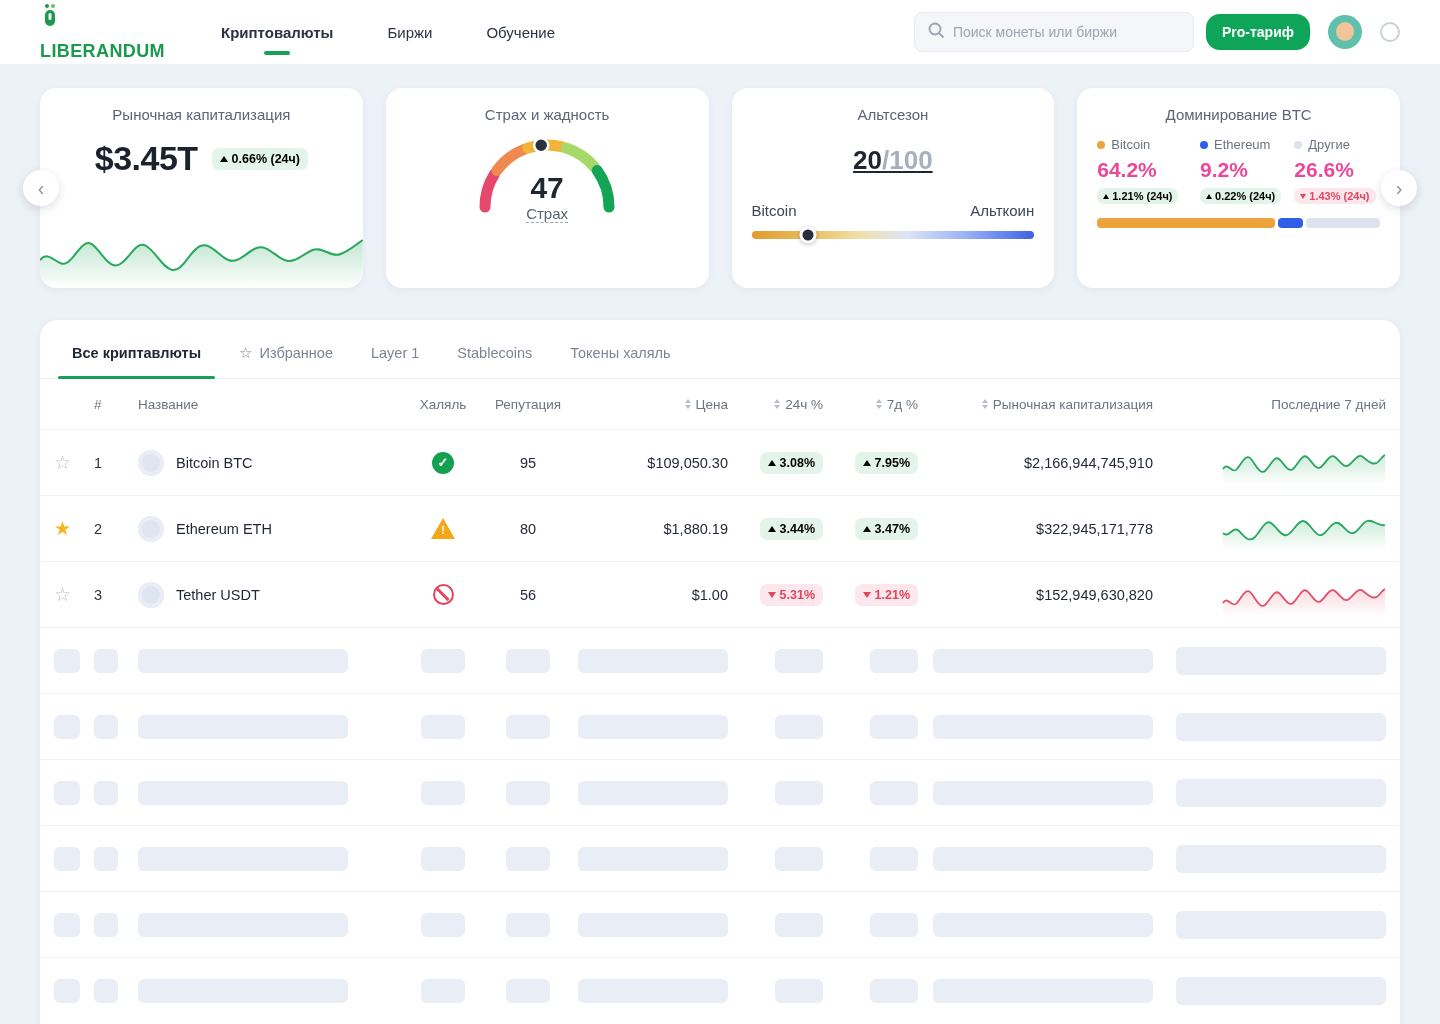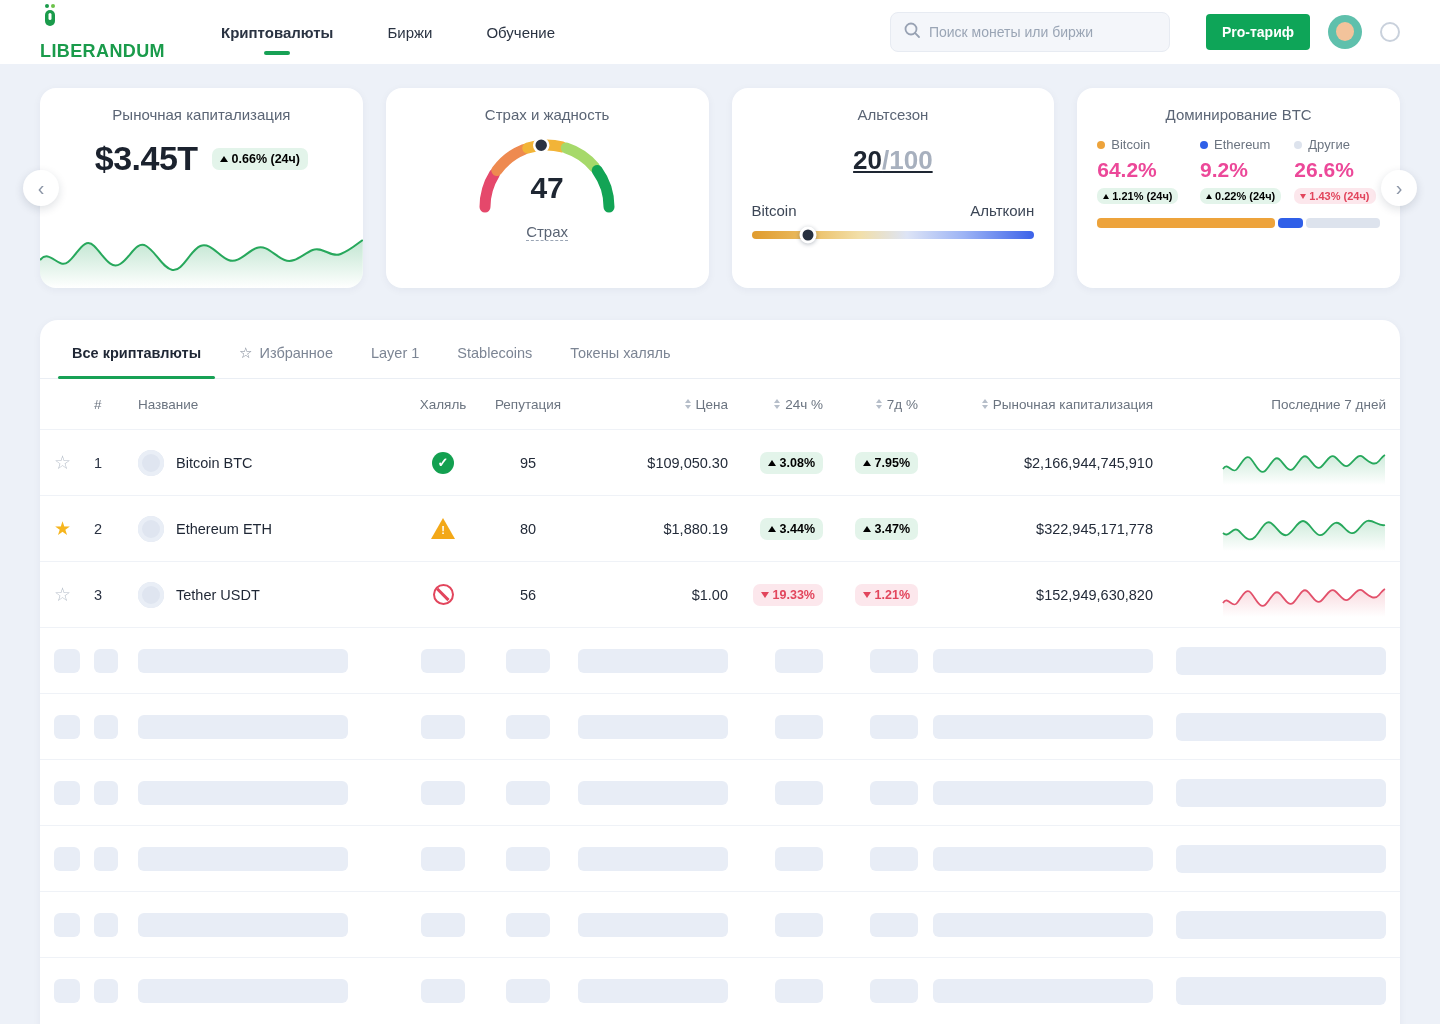--- a/index.html
+++ b/index.html
@@ -10,21 +10,21 @@
   .topbar { height:64px; background:#fff; display:flex; align-items:center; padding:0 40px; }
   .logo { display:flex; align-items:flex-start; gap:8px; cursor:pointer;flex-direction:column; }
   .logo-text { font-size:18px; font-weight:800; letter-spacing:.4px; color:#1A9B4B; }
   .main-nav { display:flex; gap:54px; margin-left:56px; }
   .nav-item { position:relative; font-size:15px; color:#2A3342; text-decoration:none; cursor:pointer; padding:6px 0; }
   .nav-item.active { font-weight:600; }
   .nav-item.active::after { content:""; position:absolute; left:50%; transform:translateX(-50%); bottom:-8px; width:26px; height:4px; border-radius:3px; background:#17A155; }
   .search-box { margin-left:auto; width:280px; height:40px; background:#F4F6FA; border:1px solid #E7EBF2; border-radius:8px; display:flex; align-items:center; gap:8px; padding:0 12px; }
   .search-box input { border:none; background:transparent; outline:none; flex:1; font-size:14px; color:#2A3342; font-family:inherit; }
   .search-box input::placeholder { color:#9AA5B5; }
-  .pro-btn { margin-left:36px; background:#0EA558; color:#fff; border:none; border-radius:4px; padding:10px 16px; font-size:14px; font-weight:700; font-family:inherit; cursor:pointer; }
+  .pro-btn { margin-left:12px; background:#0EA558; color:#fff; border:none; border-radius:14px; padding:10px 16px; font-size:14px; font-weight:700; font-family:inherit; cursor:pointer; }
   .avatar { margin-left:18px; width:34px; height:34px; border-radius:50%; background:#5FC0AC; position:relative; overflow:hidden; cursor:pointer; }
   .avatar::after { content:""; position:absolute; left:8px; top:7px; width:18px; height:19px; border-radius:50%; background:#F3C39B; }
   .ring-btn { margin-left:18px; width:20px; height:20px; border-radius:50%; border:2px solid #C9D1DC; background:transparent; cursor:pointer; }
 
   
   .stats-row { position:relative; display:flex; gap:23px; padding:0 40px; margin-top:24px; }
   .card { flex:1; height:200px; background:#fff; border-radius:16px; box-shadow:0 2px 8px rgba(25,40,70,.05); position:relative; overflow:hidden; padding:18px 20px; text-align:center; }
   .card h3 { font-size:15px; font-weight:500; color:#5B6575; }
   .carousel-btn { position:absolute; top:50%; transform:translateY(-50%); width:36px; height:36px; border-radius:50%; background:#fff; border:none; box-shadow:0 3px 10px rgba(20,35,60,.14); color:#8A94A5; font-size:20px; line-height:1; cursor:pointer; z-index:5; font-family:inherit; }
   .carousel-btn.prev { left:23px; }
@@ -34,21 +34,21 @@
   .big-value { font-size:34px; font-weight:700; color:#1B222E; letter-spacing:-.5px; }
   .badge { display:inline-flex; align-items:center; gap:4px; padding:4px 8px; border-radius:7px; font-size:12.5px; font-weight:700; }
   .badge.up { background:#E3F4EA; color:#000000; }
   .badge.down { background:#FCE7EC; color:#E2455C; }
   .tri-up { width:0; height:0; border-left:4px solid transparent; border-right:4px solid transparent; border-bottom:6px solid; }
   .tri-down { width:0; height:0; border-left:4px solid transparent; border-right:4px solid transparent; border-top:6px solid; }
   .mc-spark { position:absolute; left:0; right:0; bottom:0; height:78px; width:100%; }
 
   .gauge-wrap { display:flex; flex-direction:column; align-items:center; margin-top:6px; }
   .gauge-value { font-size:30px; font-weight:700; color:#1E2632; margin-top:-48px; }
-  .gauge-label { font-size:15px; color:#5A6474; margin-top:18px; border-bottom:1px dashed #9AA5B5; cursor:pointer; display:inline-block; }
+  .gauge-label { font-size:15px; color:#5A6474; margin-top:0; border-bottom:1px dashed #9AA5B5; cursor:pointer; display:inline-block; }
 
   .alt-value { margin-top:22px; font-size:26px; font-weight:700; color:#1E2632;text-decoration:underline; }
   .alt-value .max { color:#A7B0BE; font-weight:600; }
   .alt-labels { display:flex; justify-content:space-between; margin-top:26px; font-size:15px; color:#3C4656; }
   .alt-track { position:relative; margin-top:12px; height:8px; border-radius:5px; background:linear-gradient(90deg,#E09B2D 0%,#ECC169 22%,#F2DFA8 38%,#DDE4F6 55%,#9DB4F5 75%,#3C62E9 100%); }
   .alt-knob { position:absolute; top:50%; left:20%; transform:translate(-50%,-50%); width:17px; height:17px; border-radius:50%; background:#27303F; border:3px solid #fff; box-shadow:0 1px 4px rgba(20,35,60,.3); cursor:pointer; }
 
   .dom-legend { display:grid; grid-template-columns:1.2fr 1.1fr 1fr; margin-top:14px; }
   .dom-legend .li { display:flex; align-items:center; gap:6px; justify-content:flex-start; font-size:13px; color:#6B7480; }
   .dot { width:8px; height:8px; border-radius:50%; }
@@ -367,21 +367,21 @@
       <span class="coin-name">Tether USDT</span>
     </div>
     <div class="al-c">
         <span class="halal-ban"></span>
       </div>
     <div class="al-c rep-cell">56</div>
     <div class="al-r price-cell">$1.00</div>
     <div class="al-r">
         <span class="badge down">
           <i class="tri-down"></i>
-          <span>19.33%</span>
+          <span>5.31%</span>
         </span>
       </div>
     <div class="al-r">
         <span class="badge down">
           <i class="tri-down"></i>
           <span>1.21%</span>
         </span>
       </div>
     <div class="al-r mcap-cell">$152,949,630,820</div>
     <div class="al-r spark-cell">

